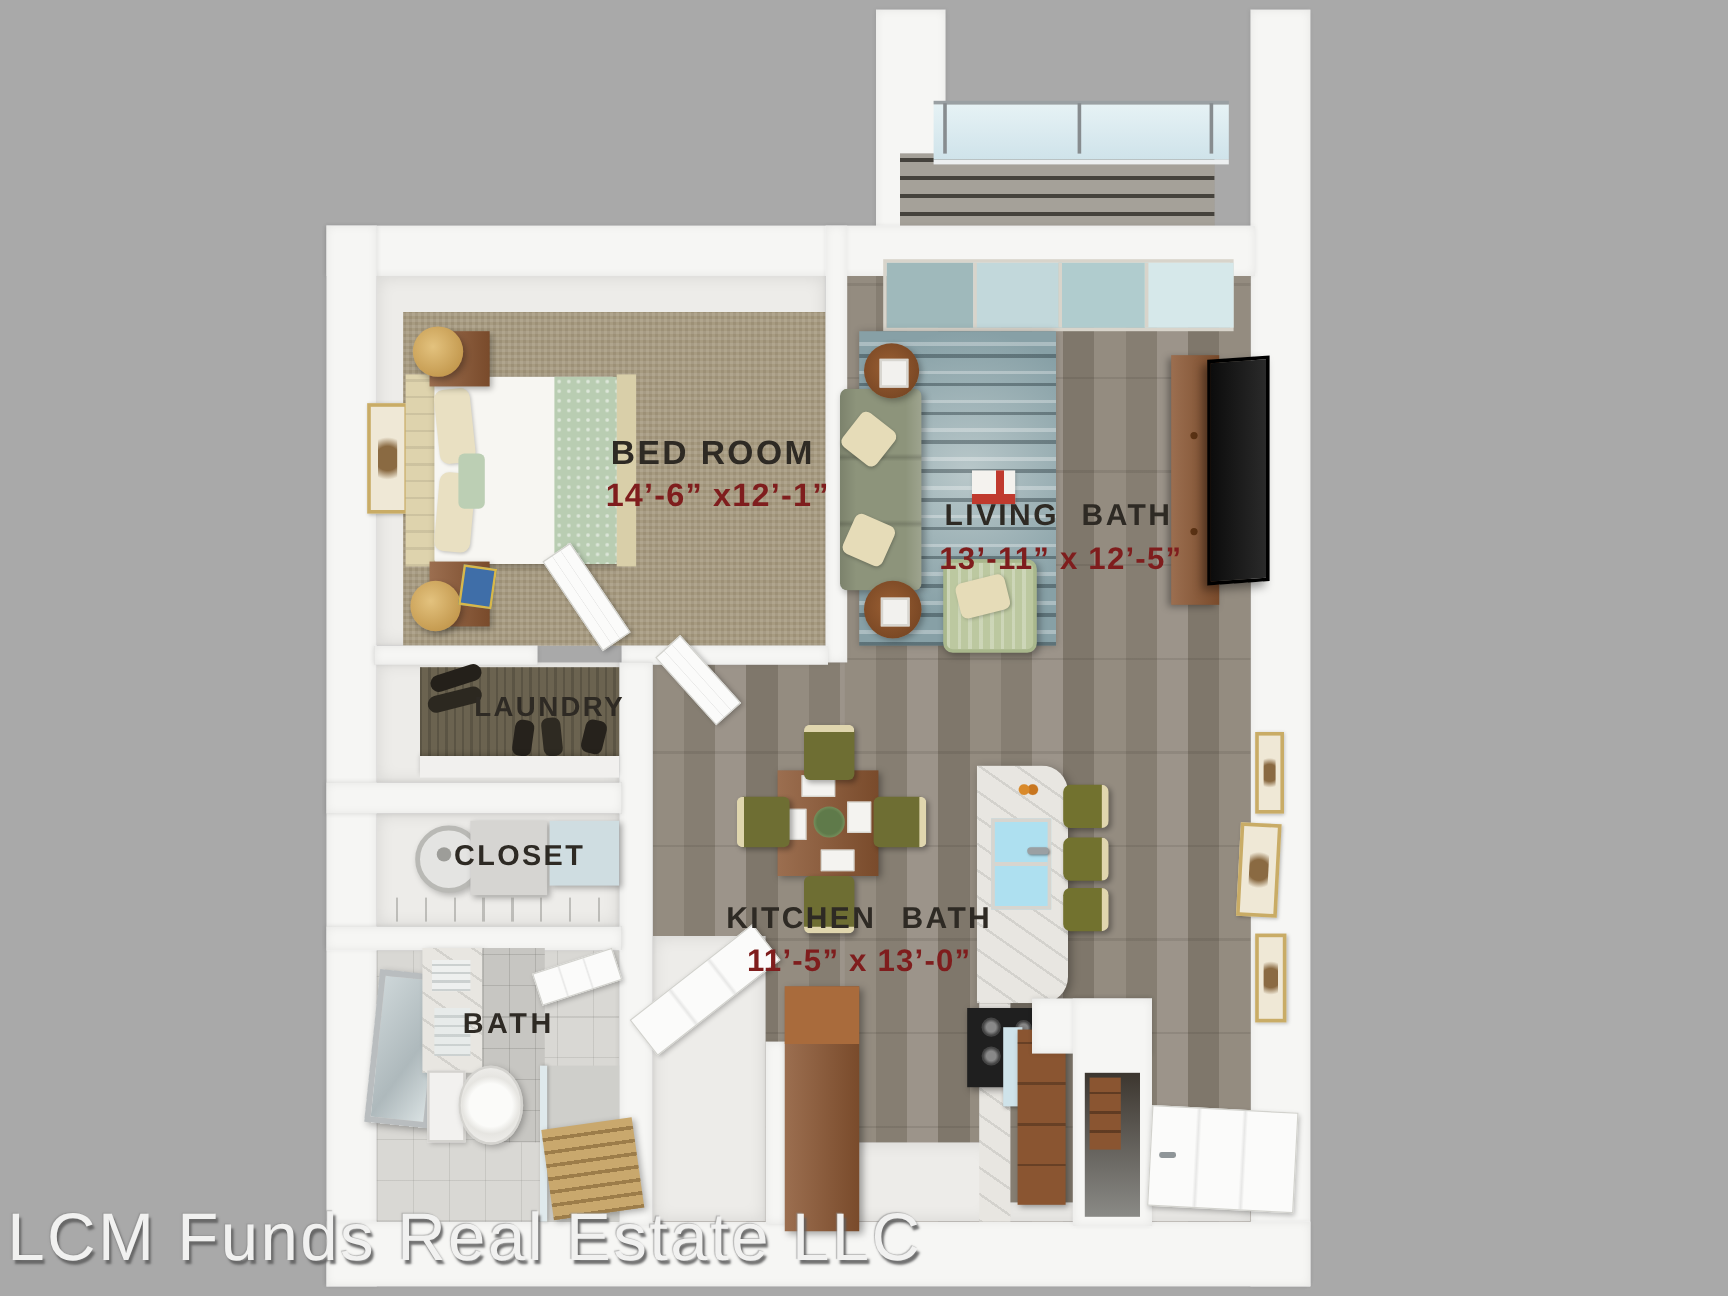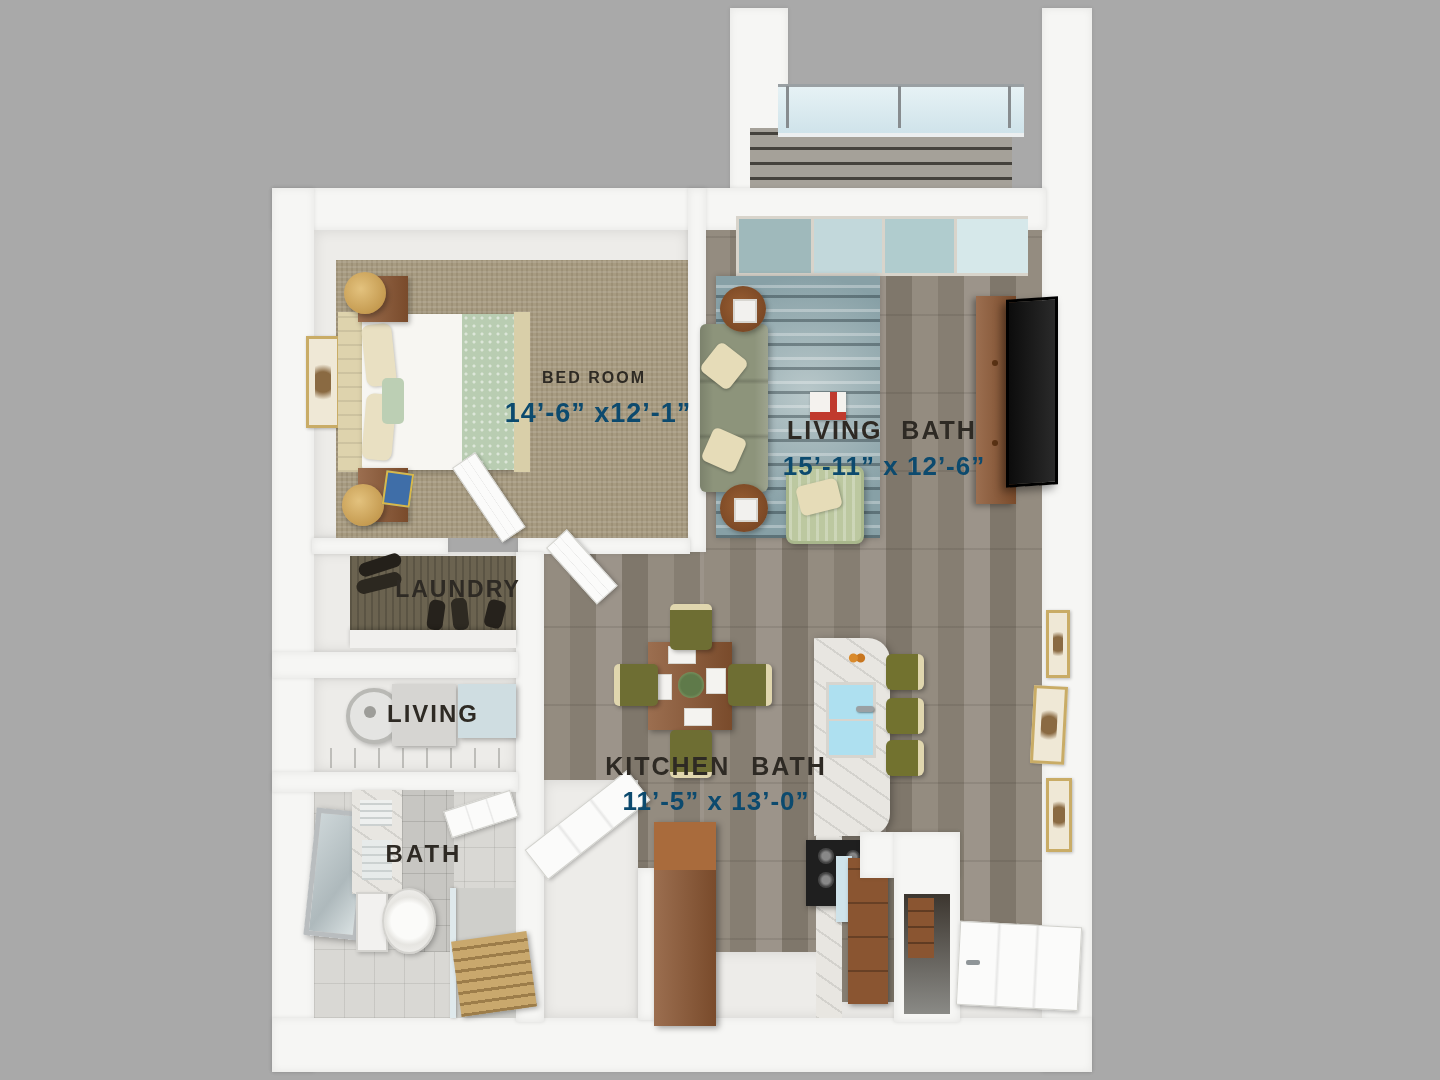--- a/index.html
+++ b/index.html
@@ -18,21 +18,21 @@
         background-image:
          repeating-linear-gradient(0deg, rgba(255,255,255,.10) 0 2px, transparent 2px 5px),
          repeating-linear-gradient(90deg, rgba(110,95,70,.18) 0 2px, transparent 2px 5px);}
   .tile{position:absolute;background-color:#d9d8d4;
         background-image:
          repeating-linear-gradient(0deg, rgba(120,120,115,.18) 0 1px, transparent 1px 34px),
          repeating-linear-gradient(90deg, rgba(120,120,115,.18) 0 1px, transparent 1px 30px);}
   .glass{position:absolute;background:linear-gradient(180deg,#e6f2f5,#cfe3ea);}
   .lbl{position:absolute;color:#2e2a24;font-weight:bold;white-space:nowrap;
        transform:translate(-50%,-50%);letter-spacing:2px;}
-  .dims{position:absolute;color:#0c4a6e;font-weight:bold;white-space:nowrap;
+  .dims{position:absolute;color:#7f1d1d;font-weight:bold;white-space:nowrap;
        transform:translate(-50%,-50%);letter-spacing:1px;}
   .door{position:absolute;background:#fbfbfa;border:1px solid #d2d2cd;
         box-shadow:1px 2px 4px rgba(0,0,0,.25);
         background-image:linear-gradient(90deg,transparent 30%,rgba(0,0,0,.08) 32%,transparent 34%,transparent 62%,rgba(0,0,0,.08) 64%,transparent 66%);}
   .frame{position:absolute;background:#efe8d6;border:3px solid #c9ac66;box-shadow:1px 1px 3px rgba(0,0,0,.25);}
   .frame>i{position:absolute;left:22%;top:22%;width:56%;height:56%;background:radial-gradient(circle,#8a6a42 0 40%,transparent 70%);}
   .marble{position:absolute;background-color:#e8e6e1;
         background-image:repeating-linear-gradient(35deg, rgba(150,150,145,.25) 0 2px, transparent 2px 18px);}
   .brown{background:#8a5531;background-image:linear-gradient(90deg,rgba(255,255,255,.15),rgba(0,0,0,.12));}
   #watermark{position:absolute;left:6px;top:998px;font-size:56px;font-weight:400;color:#f1f1f0;
@@ -183,24 +183,25 @@
   <div class="frame" style="left:1046px;top:610px;width:18px;height:62px;">
       <i></i>
     </div>
   <div class="frame" style="left:1032px;top:686px;width:28px;height:72px;transform:rotate(3deg);">
       <i></i>
     </div>
   <div class="frame" style="left:1046px;top:778px;width:20px;height:68px;">
       <i></i>
     </div>
 
-  <div class="lbl" style="left:594px;top:378px;font-size:16px;">BED ROOM</div>
+  <div class="lbl" style="left:594px;top:378px;font-size:28px;">BED ROOM</div>
   <div class="dims" style="left:598px;top:413px;font-size:27px;">14’-6” x12’-1”</div>
   <div class="lbl" style="left:882px;top:430px;font-size:25px;word-spacing:10px;">LIVING BATH</div>
-  <div class="dims" style="left:884px;top:466px;font-size:26px;">15’-11” x 12’-6”</div>
+  <div class="dims" style="left:884px;top:466px;font-size:26px;">13’-11” x 12’-5”</div>
   <div class="lbl" style="left:716px;top:766px;font-size:25px;word-spacing:12px;">KITCHEN BATH</div>
   <div class="dims" style="left:716px;top:801px;font-size:26px;">11’-5” x 13’-0”</div>
   <div class="lbl" style="left:458px;top:589px;font-size:23px;">LAUNDRY</div>
-  <div class="lbl" style="left:433px;top:714px;font-size:24px;">LIVING</div>
+  <div class="lbl" style="left:433px;top:714px;font-size:24px;">CLOSET</div>
   <div class="lbl" style="left:424px;top:854px;font-size:24px;letter-spacing:3px;">BATH</div>
 
+  <div id="watermark">LCM Funds Real Estate LLC</div>
 
 </div>
 
 </body></html>

